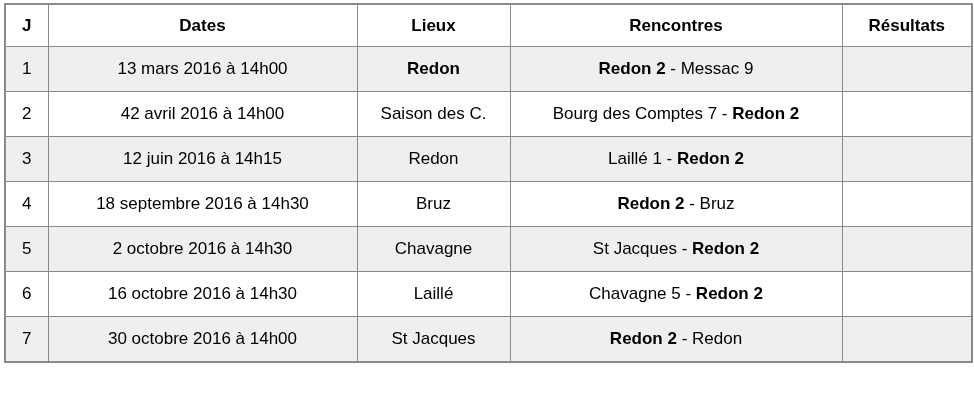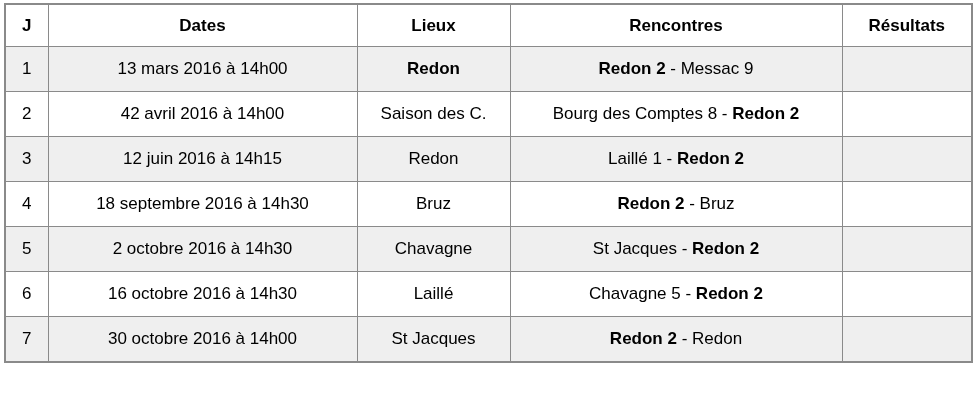--- a/index.html
+++ b/index.html
@@ -87,21 +87,21 @@
           <td>1</td>
           <td>13 mars 2016 à 14h00</td>
           <td class="bold">Redon</td>
           <td><span class="bold">Redon 2</span><span> - </span><span>Messac 9</span></td>
           <td></td>
         </tr>
         <tr>
           <td>2</td>
           <td>42 avril 2016 à 14h00</td>
           <td>Saison des C.</td>
-          <td><span>Bourg des Comptes 8</span><span> - </span><span class="bold">Redon 2</span></td>
+          <td><span>Bourg des Comptes 7</span><span> - </span><span class="bold">Redon 2</span></td>
           <td></td>
         </tr>
         <tr class="alt">
           <td>3</td>
           <td>12 juin 2016 à 14h15</td>
           <td>Redon</td>
           <td><span>Laillé 1</span><span> - </span><span class="bold">Redon 2</span></td>
           <td></td>
         </tr>
         <tr>

